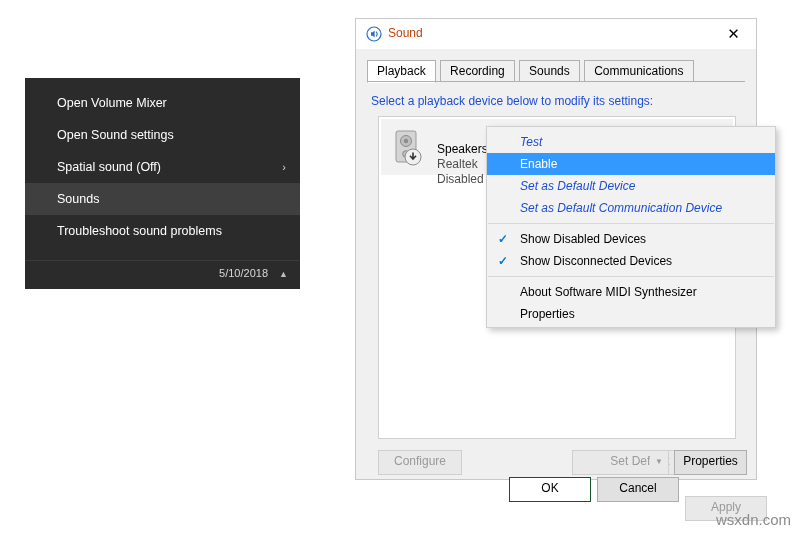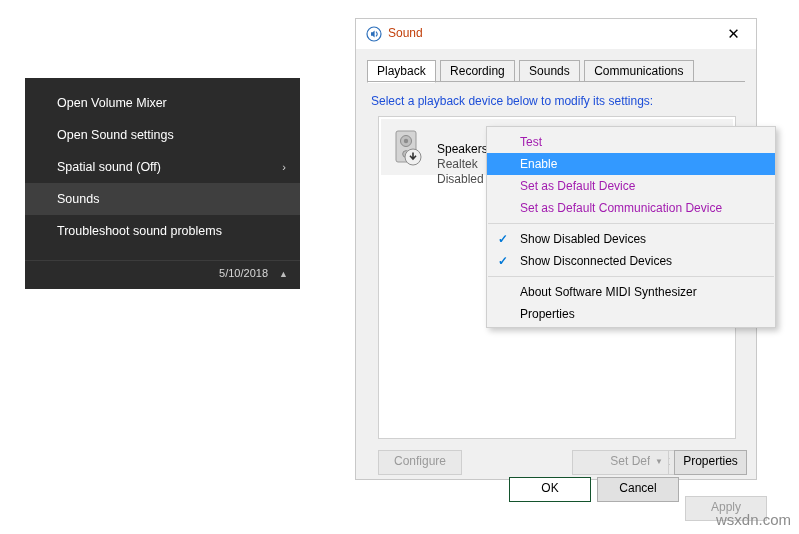--- a/index.html
+++ b/index.html
@@ -232,21 +232,21 @@
     font-size: 12px;
   }
   .ctx-item {
     position: relative;
     height: 22px;
     line-height: 22px;
     padding-left: 33px;
     color: #000;
     white-space: nowrap;
   }
-  .ctx-item.disabled { color: #a21caf; }
+  .ctx-item.disabled { color: #1d4ed8; font-style: italic; }
   .ctx-item.highlight { background: #3399ff; color: #ffffff; }
   .ctx-sep {
     height: 1px;
     background: #d7d7d7;
     margin: 4px 1px 4px 1px;
   }
   .ctx-check {
     position: absolute;
     left: 11px;
     top: 0;

